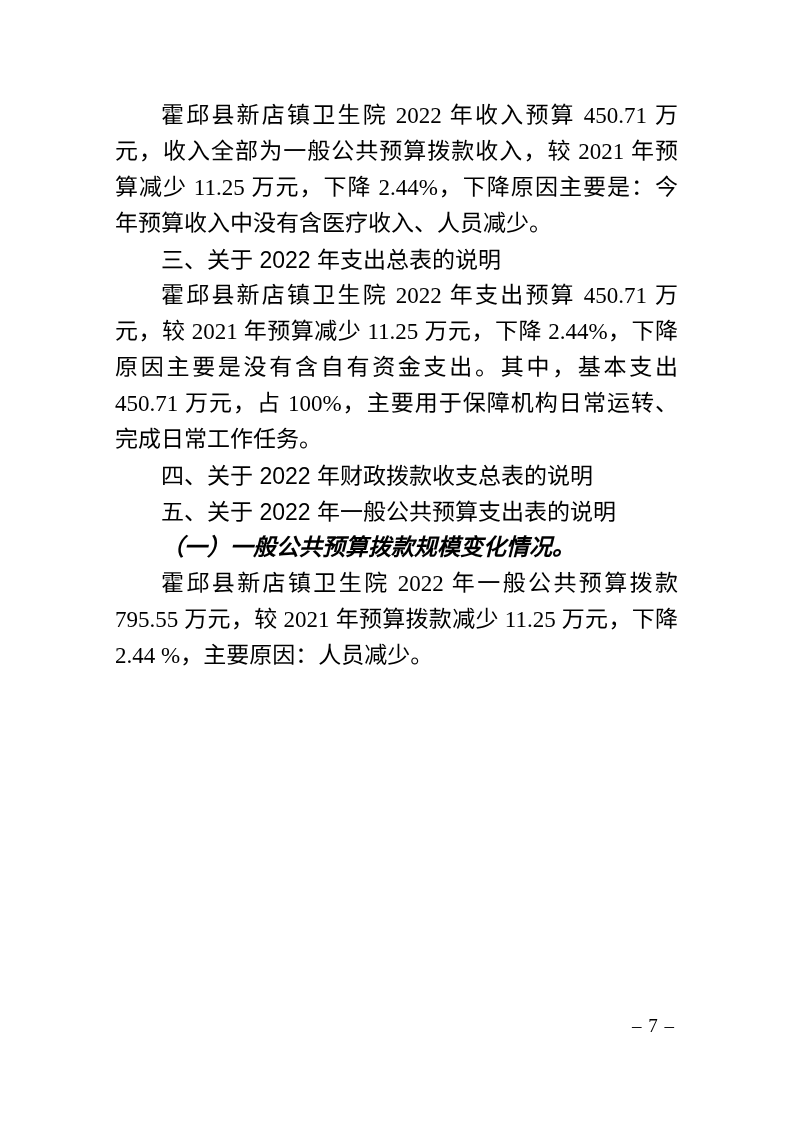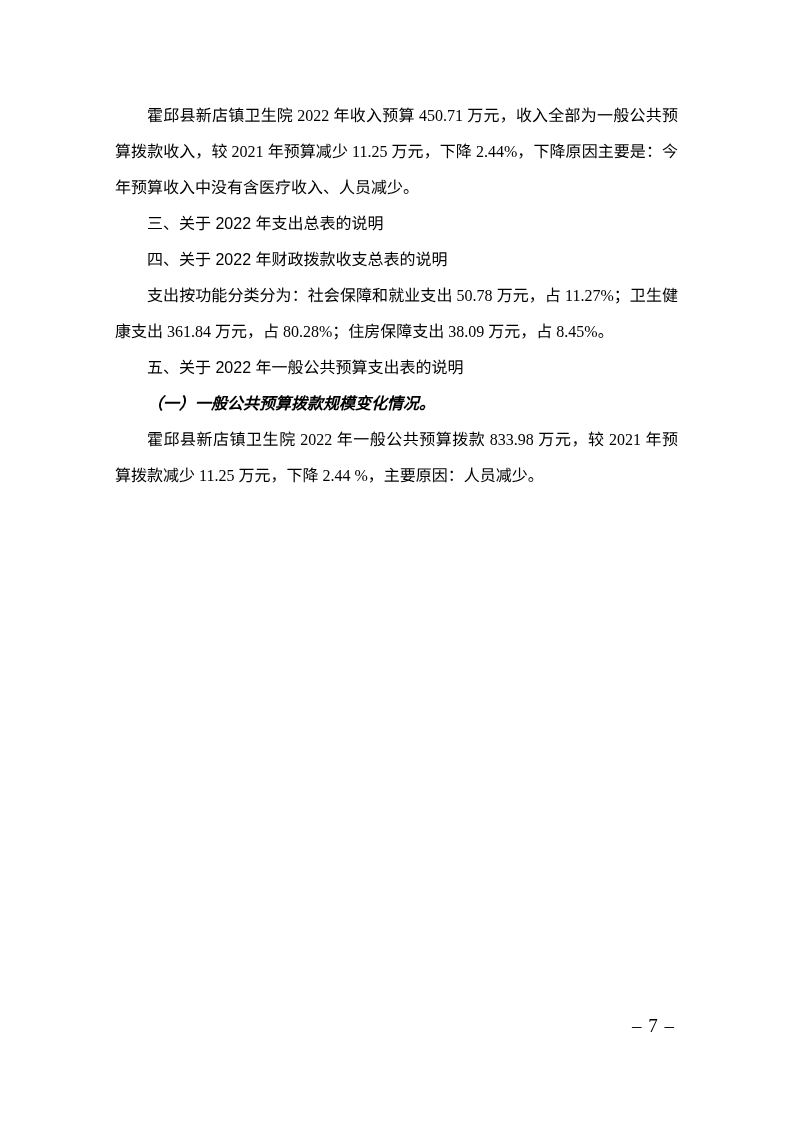--- a/index.html
+++ b/index.html
@@ -13,38 +13,38 @@
     width: 793px;
     height: 1122px;
     background: #ffffff;
     overflow: hidden;
   }
   .content {
     position: absolute;
     left: 115px;
     top: 98px;
     width: 563px;
-    font-size: 16px;
+    font-size: 23px;
     line-height: 36px;
     color: #000000;
     text-align: justify;
   }
   .para {
     text-indent: 2em;
     font-family: "Liberation Serif", "DejaVu Serif", serif;
     font-weight: 400;
   }
   .heading {
     text-indent: 2em;
     font-family: "Liberation Sans", "DejaVu Sans", sans-serif;
     font-weight: 400;
   }
   .subheading {
     text-indent: 2em;
-    font-family: Liberation Sans, sans-serif;
+    font-family: Liberation Serif, serif;
     font-weight: 700;
     font-style: italic;
   }
   .page-number {
     position: absolute;
     top: 1014px;
     right: 118px;
     font-family: "Liberation Serif", "DejaVu Serif", serif;
     font-size: 19px;
     line-height: 24px;
@@ -53,20 +53,20 @@
     white-space: pre;
   }
 </style>
 </head>
 <body>
 
 <div class="page">
   <div class="content">
     <p class="para">霍邱县新店镇卫生院 2022 年收入预算 450.71 万元，收入全部为一般公共预算拨款收入，较 2021 年预算减少 11.25 万元，下降 2.44%，下降原因主要是：今年预算收入中没有含医疗收入、人员减少。</p>
     <p class="heading">三、关于 2022 年支出总表的说明</p>
+    <p class="para">霍邱县新店镇卫生院 2022 年支出预算 450.71 万元，较 2021 年预算减少 11.25 万元，下降 2.44%，下降原因主要是没有含自有资金支出。其中，基本支出 450.71 万元，占 100%，主要用于保障机构日常运转、完成日常工作任务。</p>
     <p class="heading">四、关于 2022 年财政拨款收支总表的说明</p>
-    <p class="para">支出按功能分类分为：社会保障和就业支出 50.78 万元，占 11.27%；卫生健康支出 361.84 万元，占 80.28%；住房保障支出 38.09 万元，占 8.45%。</p>
     <p class="heading">五、关于 2022 年一般公共预算支出表的说明</p>
     <p class="subheading">（一）一般公共预算拨款规模变化情况。</p>
-    <p class="para">霍邱县新店镇卫生院 2022 年一般公共预算拨款 833.98 万元，较 2021 年预算拨款减少 11.25 万元，下降 2.44 %，主要原因：人员减少。</p>
+    <p class="para">霍邱县新店镇卫生院 2022 年一般公共预算拨款 795.55 万元，较 2021 年预算拨款减少 11.25 万元，下降 2.44 %，主要原因：人员减少。</p>
   </div>
   <div class="page-number">– 7 –</div>
 </div>
 
 </body></html>

